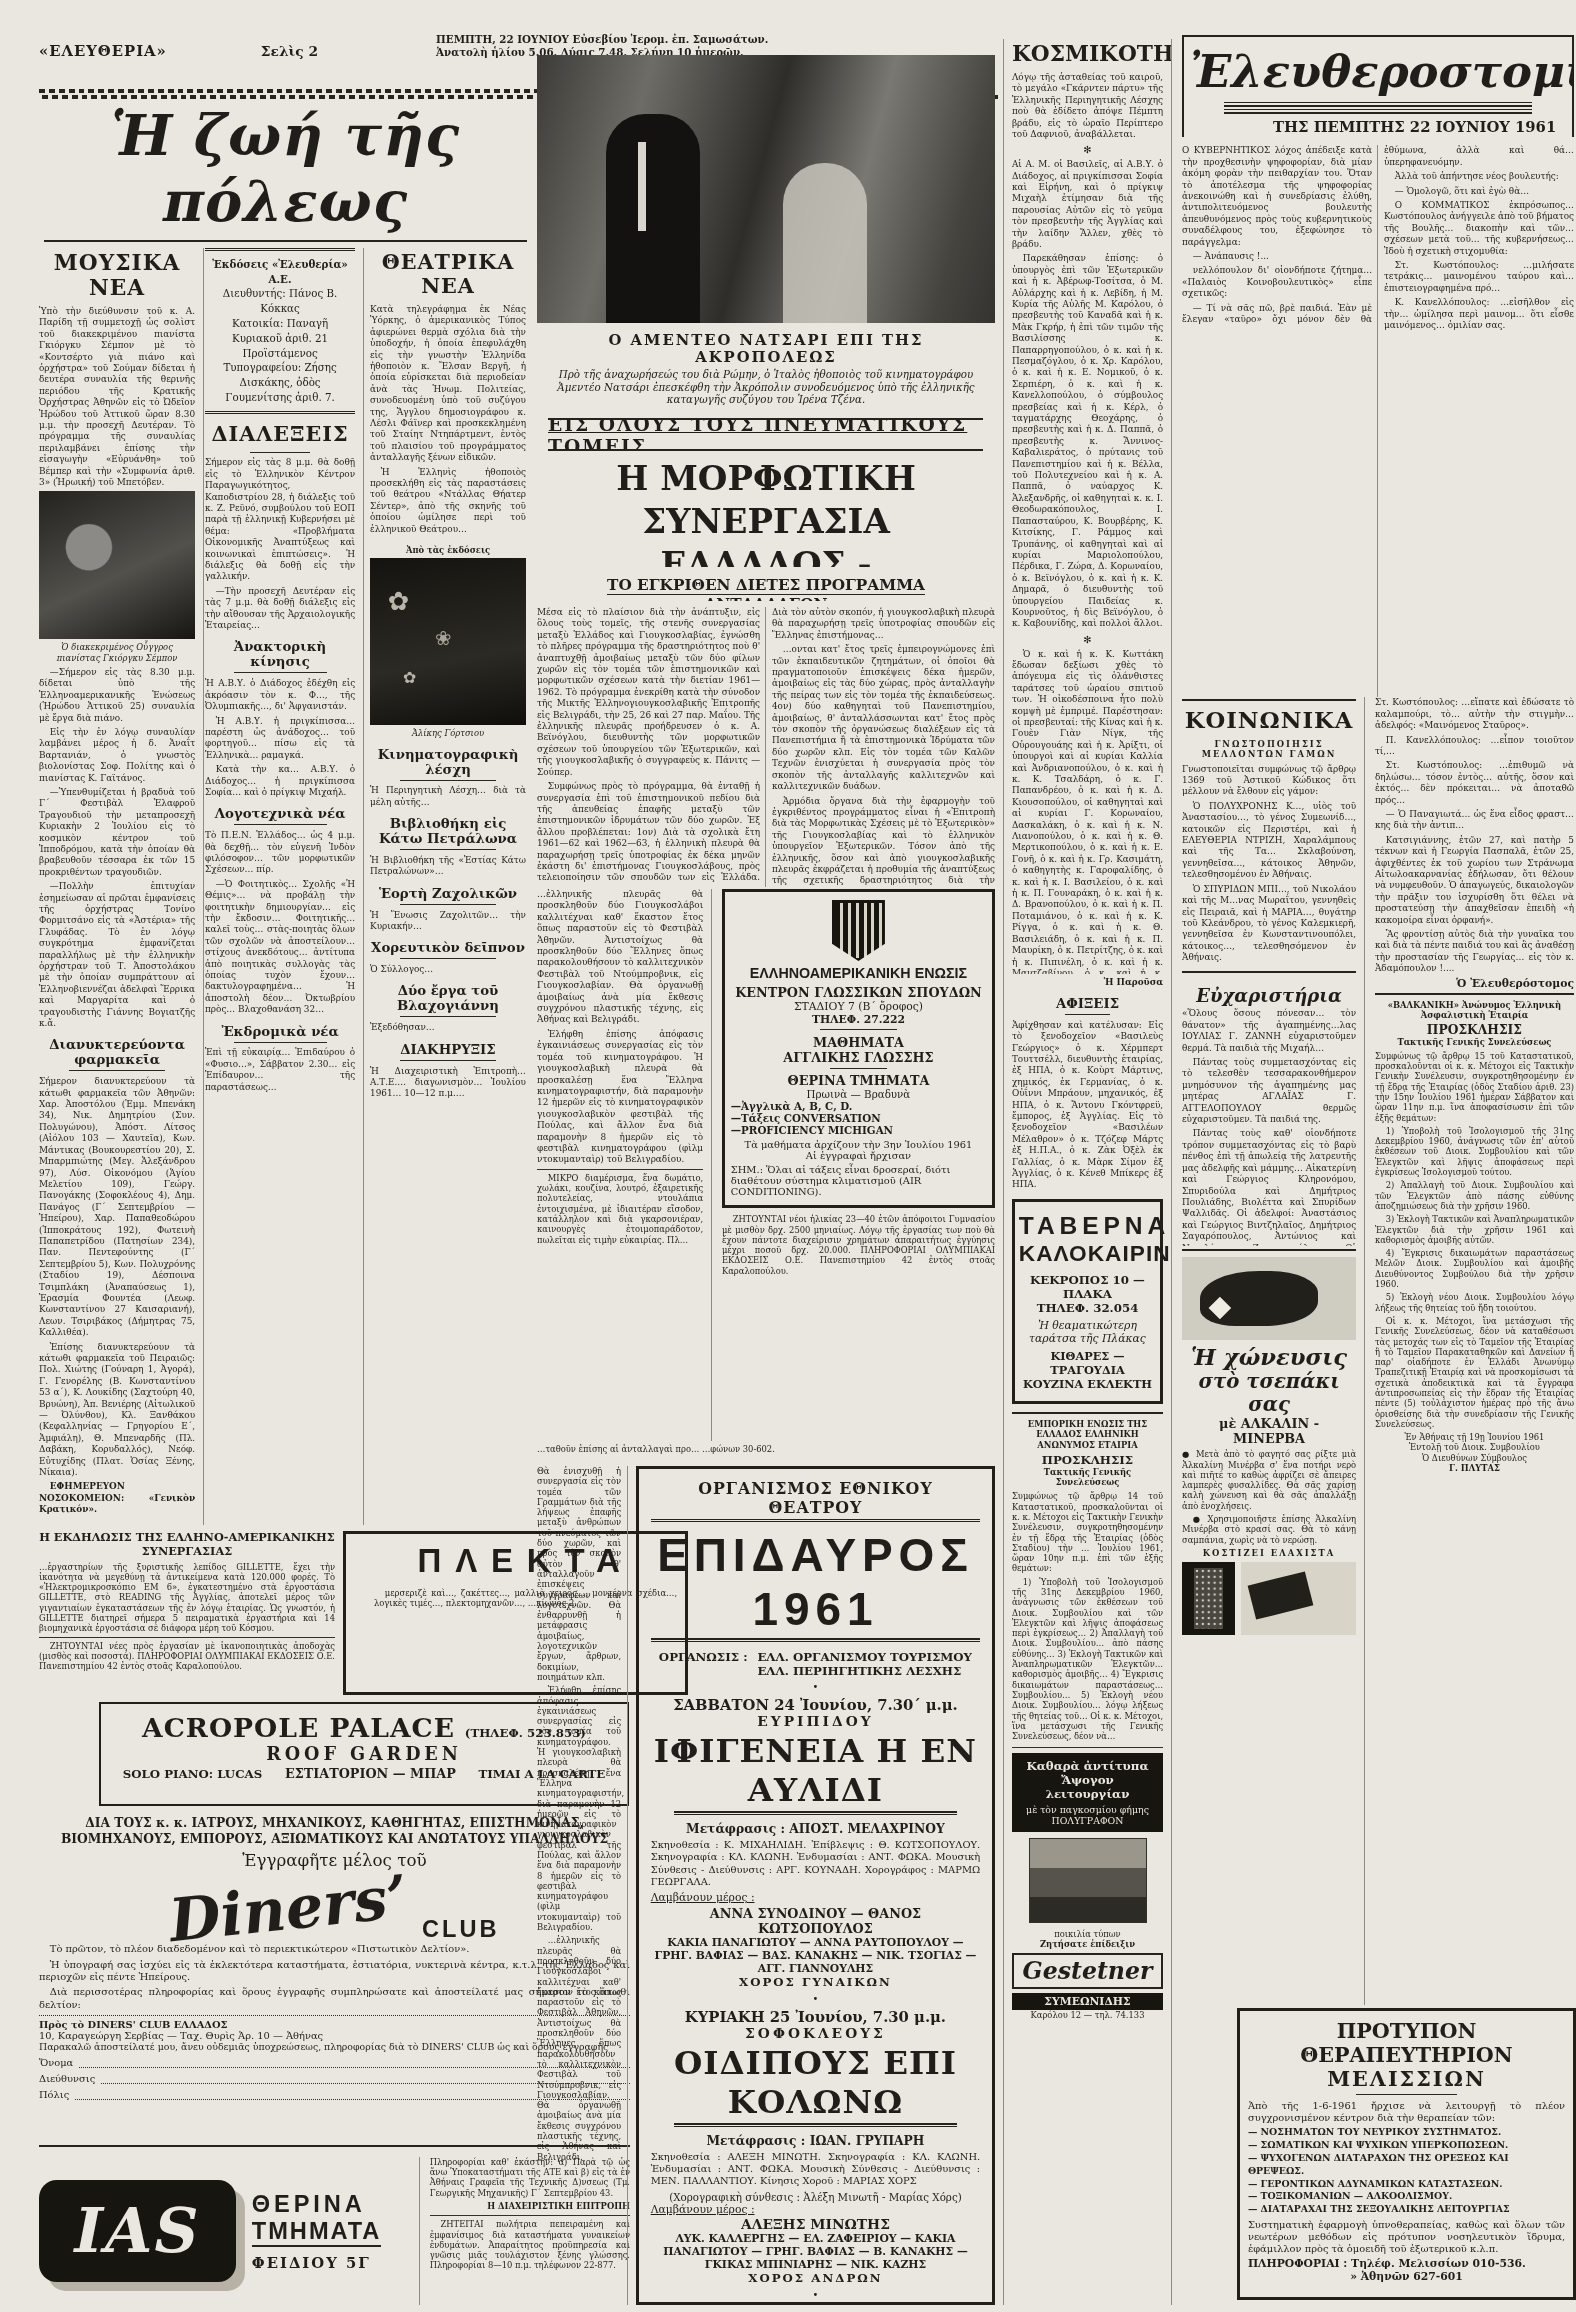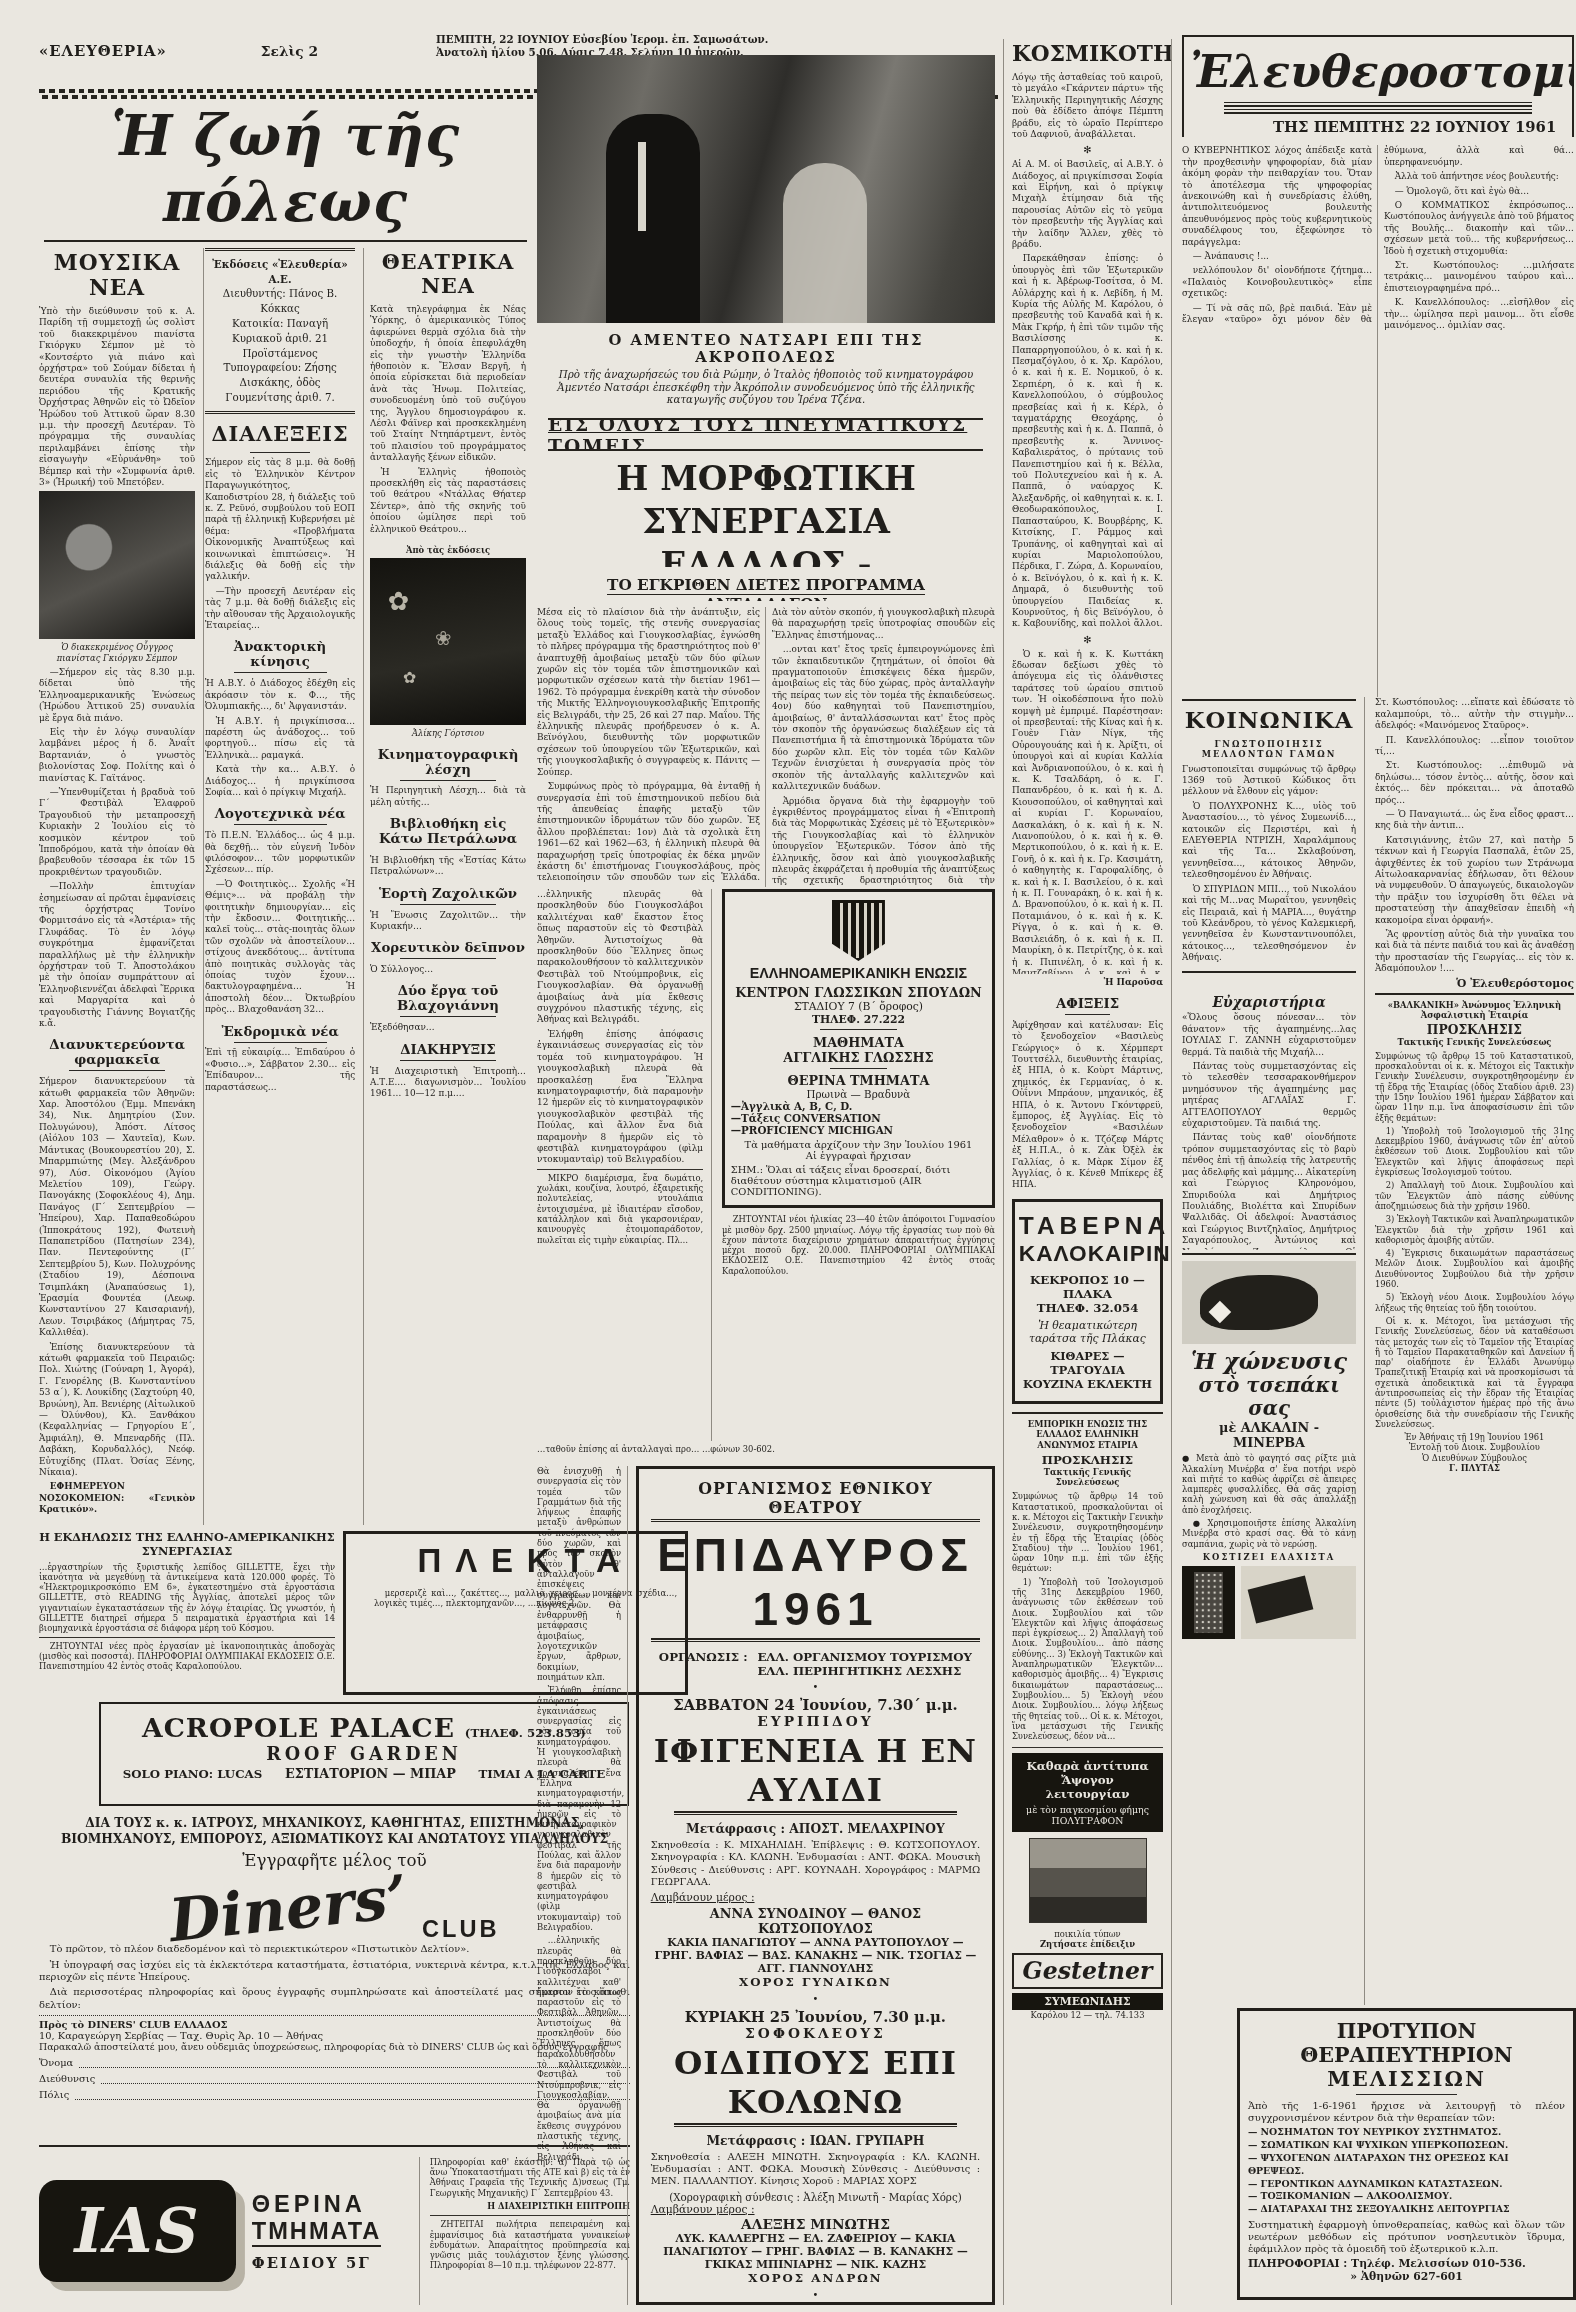--- a/index.html
+++ b/index.html
@@ -371,21 +371,21 @@
     </div>
     <div style="display:flex;gap:9.9px;height:1340px;">
 
       <div style="width:183px;border-right:1px solid #8f8b83;padding-right:7.9px;">
         <div class="h-section" style="font-size:22.7px;border-top:2px solid #26231e;padding-top:5.9px;">ΚΟΙΝΩΝΙΚΑ</div>
         <div class="small bold ctr" style="letter-spacing:2px;">ΓΝΩΣΤΟΠΟΙΗΣΙΣ</div>
         <div class="small bold ctr" style="letter-spacing:2px;">ΜΕΛΛΟΝΤΩΝ ΓΑΜΩΝ</div>
         <div class="p pfirst" style="margin-top:3.9px;">Γνωστοποιεῖται συμφώνως τῷ ἄρθρῳ 1369 τοῦ Ἀστικοῦ Κώδικος ὅτι μέλλουν νὰ ἔλθουν εἰς γάμον:</div>
         <div class="p">Ὁ ΠΟΛΥΧΡΟΝΗΣ Κ…, υἱὸς τοῦ Ἀναστασίου…, τὸ γένος Συμεωνίδ…, κατοικῶν εἰς Περιστέρι, καὶ ἡ ΕΛΕΥΘΕΡΙΑ ΝΤΡΙΖΗ, Χαραλάμπους καὶ τῆς Τα… Σκλαβούνση, γεννηθεῖσα…, κάτοικος Ἀθηνῶν, τελεσθησομένου ἐν Ἀθήναις.</div>
         <div class="p">Ὁ ΣΠΥΡΙΔΩΝ ΜΠΙ…, τοῦ Νικολάου καὶ τῆς Μ…νας Μωραΐτου, γεννηθεὶς εἰς Πειραιᾶ, καὶ ἡ ΜΑΡΙΑ…, θυγάτηρ τοῦ Κλεάνδρου, τὸ γένος Καλεμκιερῆ, γεννηθεῖσα ἐν Κωνσταντινουπόλει, κάτοικος…, τελεσθησόμενον ἐν Ἀθήναις.</div>
-        <div class="h-sub" style="font-size:14px;font-style:italic;border-top:2px solid #26231e;padding-top:21px;">Εὐχαριστήρια</div>
+        <div class="h-sub" style="font-size:18px;font-style:italic;border-top:2px solid #26231e;padding-top:12px;">Εὐχαριστήρια</div>
         <div class="p pfirst">«Ὅλους ὅσους πόνεσαν… τὸν θάνατον» τῆς ἀγαπημένης…λας ΙΟΥΛΙΑΣ Γ. ΖΑΝΝΗ εὐχαριστοῦμεν θερμά. Τὰ παιδιὰ τῆς Μιχαήλ…</div>
         <div class="p">Πάντας τοὺς συμμετασχόντας εἰς τὸ τελεσθὲν τεσσαρακονθήμερον μνημόσυνον τῆς ἀγαπημένης μας μητέρας ΑΓΛΑΪΑΣ Γ. ΑΓΓΕΛΟΠΟΥΛΟΥ θερμῶς εὐχαριστοῦμεν. Τὰ παιδιά της.</div>
         <div class="p" style="max-height:118px;overflow:hidden;">Πάντας τοὺς καθ' οἱονδήποτε τρόπον συμμετασχόντας εἰς τὸ βαρὺ πένθος ἐπὶ τῇ ἀπωλείᾳ τῆς λατρευτῆς μας ἀδελφῆς καὶ μάμμης… Αἰκατερίνη καὶ Γεώργιος Κληρονόμου, Σπυριδούλα καὶ Δημήτριος Πουλιάδης, Βιολέττα καὶ Σπυρίδων Ψαλλιδᾶς. Οἱ ἀδελφοί: Ἀναστάσιος καὶ Γεώργιος Βιντζηλαῖος, Δημήτριος Σαγαρόπουλος, Ἀντώνιος καὶ Νικολέττα Ζαχαροπούλου. Οἱ ἔγγονοι.</div>
 
         <div style="border-top:2px solid #26231e;padding-top:5.9px;">
           <div style="height:83px;background:#cfccc2;position:relative;margin-bottom:3.9px;">
             <div style="position:absolute;left:17.7px;top:13.8px;width:118px;height:55px;background:#22201b;border-radius:50% 40% 45% 30%;"></div>
             <div style="position:absolute;left:29.6px;top:43px;width:15.8px;height:15.8px;background:#efece4;transform:rotate(45deg);"></div>
           </div>
           <div style="font-size:22.7px;font-weight:bold;font-style:italic;text-align:center;">Ἡ χώνευσις</div>

